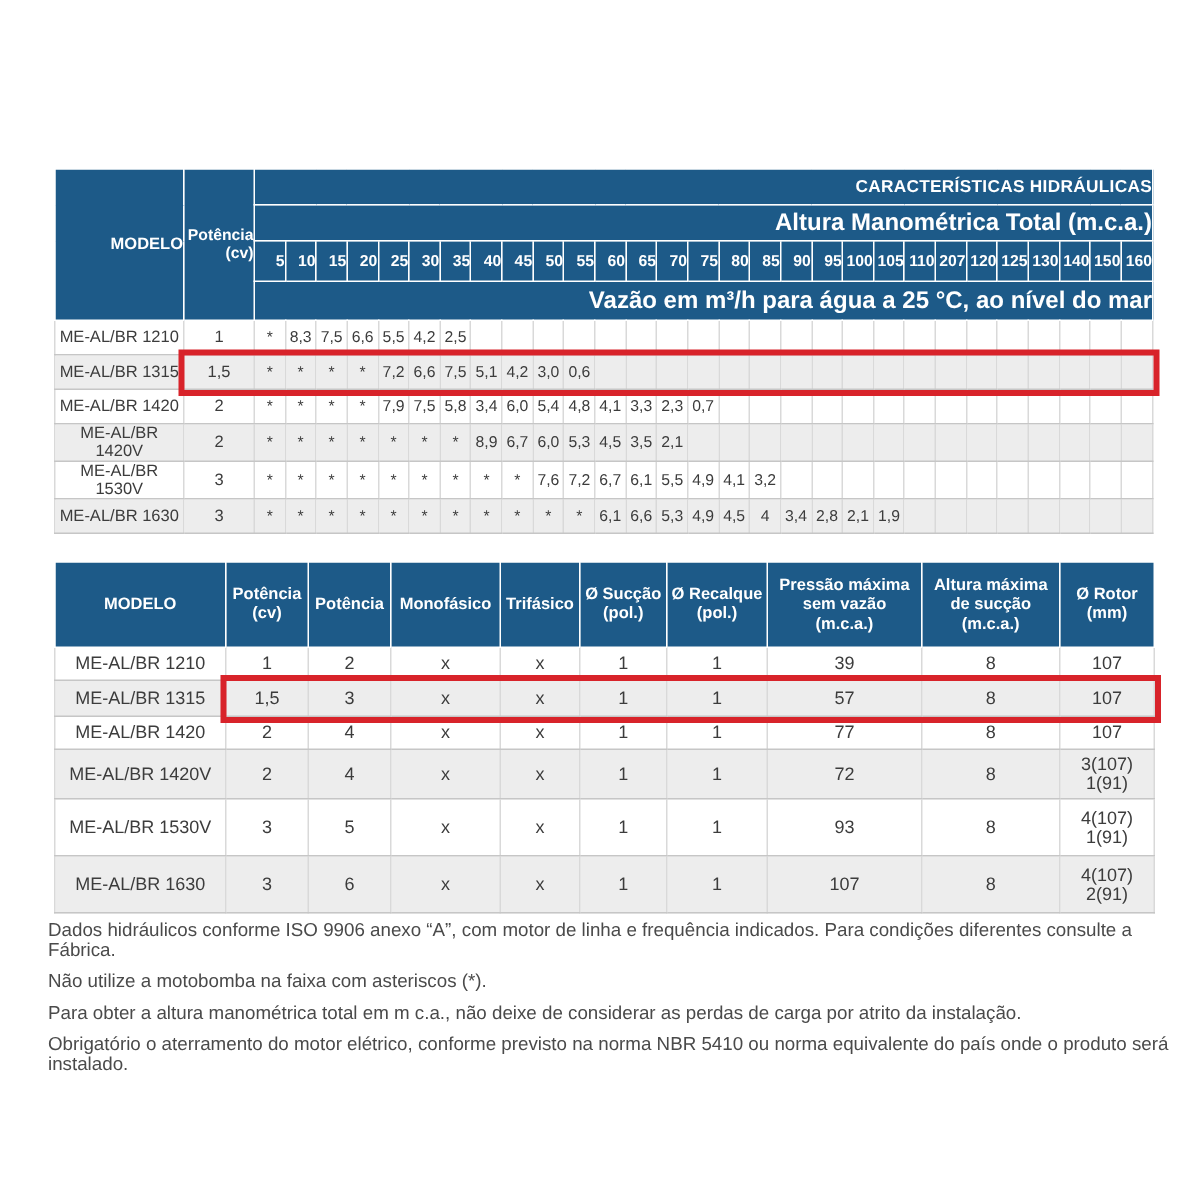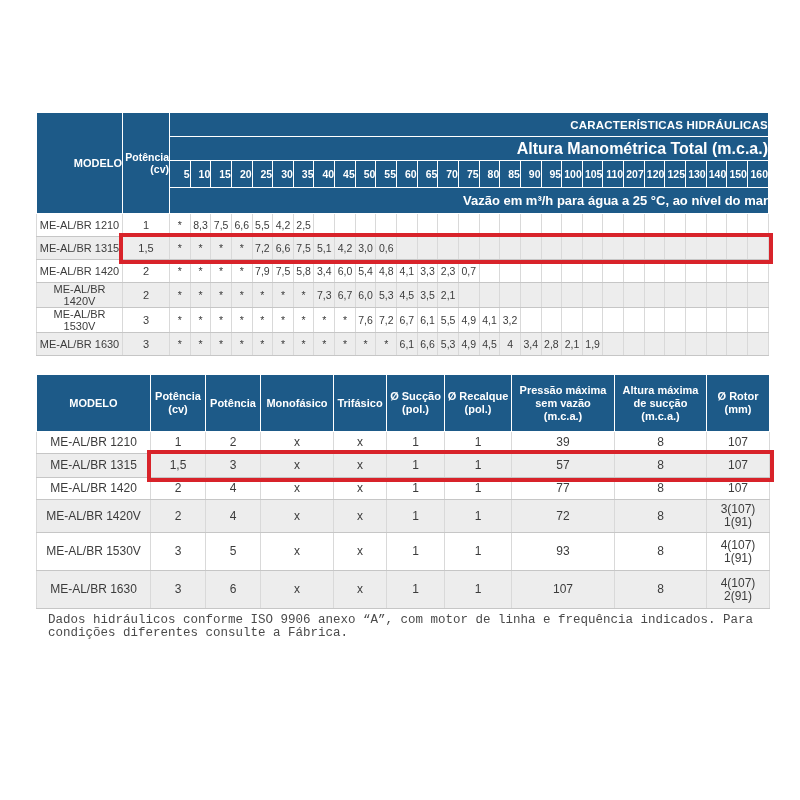--- a/index.html
+++ b/index.html
@@ -9,21 +9,21 @@
   }
   
   .t1{position:absolute;left:36px;top:112px;width:733px;border-collapse:collapse;table-layout:fixed;}
   .t1 th{
     background:#1d5a88;color:#fff;font-weight:bold;border:1px solid #fff;
     padding:0;text-align:right;vertical-align:middle;
   }
   .t1 th.title-cell{font-size:11.5px;height:23px;letter-spacing:.2px;}
   .t1 th.subtitle-cell{font-size:16px;height:23px;}
   .t1 th.num{font-size:10.5px;height:26px;}
-  .t1 th.flow-cell{font-size:13px;height:25px;}
+  .t1 th.flow-cell{font-size:16px;height:25px;}
   .t1 th.mh{font-size:11px;}
   .t1 th.ph{font-size:10.5px;white-space:pre-line;line-height:12px;}
   .t1 td{
     border:1px solid #d9d9d9;border-top:1px solid #c6c6c6;border-bottom:1px solid #c6c6c6;
     text-align:center;font-size:10.5px;height:22px;padding:0;overflow:hidden;background:#fff;
   }
   .t1 td.model{font-size:11px;}
   .t1 td.power{font-size:11px;}
   .t1 tbody tr:nth-child(even) td{background:#ededed;}
 
@@ -43,21 +43,21 @@
   .t2 tbody tr:nth-child(2){height:24px;}
   .t2 tbody tr:nth-child(3){height:22px;}
   .t2 tbody tr:nth-child(4){height:33px;}
   .t2 tbody tr:nth-child(5){height:38px;}
   .t2 tbody tr:nth-child(6){height:38px;}
 
   
   .hl{position:absolute;border:4px solid #d8232a;box-sizing:border-box;pointer-events:none;background:transparent;}
 
   
-  .notes{position:absolute;left:48px;top:614px;width:748px;font-family:Liberation Mono, monospace;}
+  .notes{position:absolute;left:32px;top:614px;width:748px;}
   .note{font-size:12.5px;line-height:13px;margin-bottom:8px;color:#4a4a4a;}
 </style>
 </head>
 <body>
 
 <table class="t1">
   <colgroup>
     <col style="width:86px">
     <col style="width:47px">
   </colgroup>
@@ -209,21 +209,21 @@
       <tr>
         <td class="model">ME-AL/BR 1420V</td>
         <td class="power">2</td>
         <td class="val">*</td>
         <td class="val">*</td>
         <td class="val">*</td>
         <td class="val">*</td>
         <td class="val">*</td>
         <td class="val">*</td>
         <td class="val">*</td>
-        <td class="val">7,3</td>
+        <td class="val">8,9</td>
         <td class="val">6,7</td>
         <td class="val">6,0</td>
         <td class="val">5,3</td>
         <td class="val">4,5</td>
         <td class="val">3,5</td>
         <td class="val">2,1</td>
         <td class="val"></td>
         <td class="val"></td>
         <td class="val"></td>
         <td class="val"></td>
@@ -417,16 +417,19 @@
         <td>107</td>
         <td>8</td>
         <td>4(107)
 2(91)</td>
       </tr>
     </tbody>
 </table>
 
 <div class="notes" id="notes">
     <div class="note">Dados hidráulicos conforme ISO 9906 anexo “A”, com motor de linha e frequência indicados. Para condições diferentes consulte a Fábrica.</div>
+    <div class="note">Não utilize a motobomba na faixa com asteriscos (*).</div>
+    <div class="note">Para obter a altura manométrica total em m c.a., não deixe de considerar as perdas de carga por atrito da instalação.</div>
+    <div class="note">Obrigatório o aterramento do motor elétrico, conforme previsto na norma NBR 5410 ou norma equivalente do país onde o produto será instalado.</div>
   </div>
 
 <div class="hl" style="left: 118.5px; top: 232.5px; width: 654px; height: 31px;"></div>
 <div class="hl" style="left: 146.5px; top: 449.5px; width: 627px; height: 32px;"></div>
 
 </body></html>

